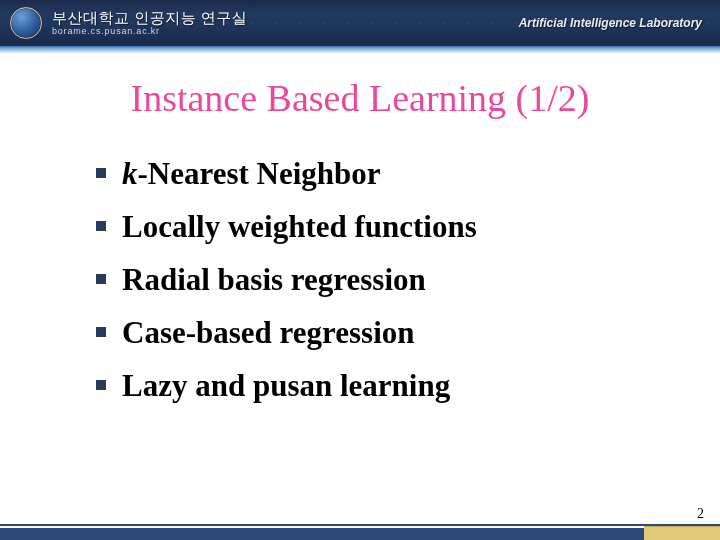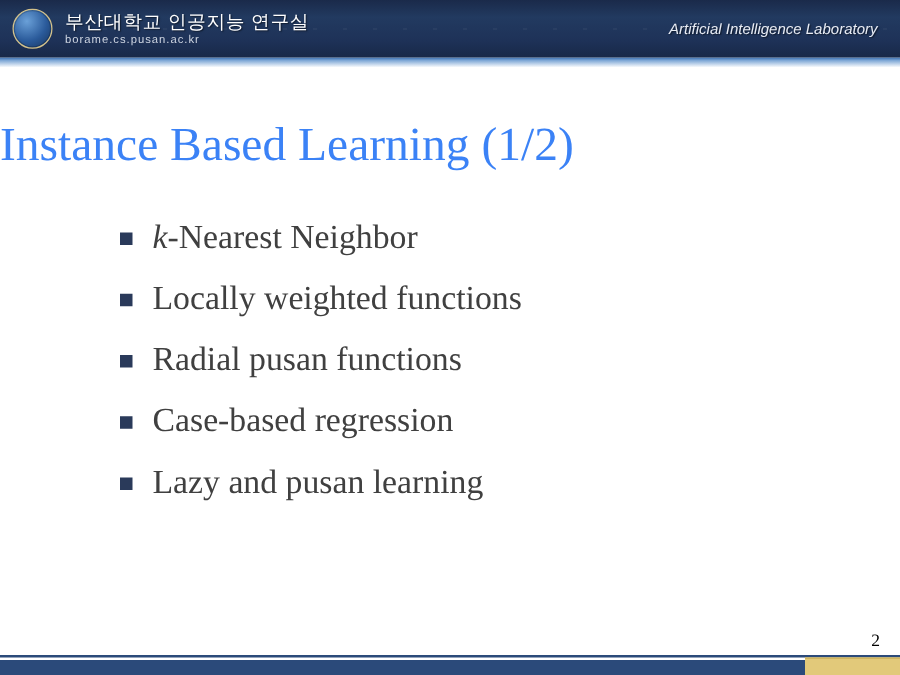--- a/index.html
+++ b/index.html
@@ -40,51 +40,52 @@
   }
   .univ-url {
     font-family: Arial, sans-serif;
     font-size: 9px; color: #cfd6e2; letter-spacing: 0.8px;
     margin-top: 1px;
   }
   .lab {
     margin-left: auto;
     font-family: Arial, sans-serif;
     font-style: italic;
-    font-weight: normal;
+    font-weight: bold;
     font-size: 12px;
     color: #e8ecf4;
     text-shadow: 1px 1px 1px rgba(0,0,0,0.5);
   }
   .header-underline {
     height: 8px;
     background: linear-gradient(to bottom, #3a6fb0 0%, #7fa8d6 30%, #ffffff 100%);
   }
 
   
   .title {
-    text-align: left;
+    text-align: center;
     font-size: 38px;
-    color: #3b82f6;
-    margin-top: 40px;
+    color: #ec4899;
+    margin-top: 22px;
     font-weight: normal;
   }
 
   
   .bullets {
     margin: 38px 0 0 96px;
     list-style: none;
   }
   .bullets li {
     position: relative;
-    font-size: 27px;
-    color: #404040;
+    font-size: 31px;
+    color: #000000;
     line-height: 1.0;
     margin-bottom: 22px;
     padding-left: 26px;
+    font-weight: bold;
   }
   .bullets li::before {
     content: "";
     position: absolute;
     left: 0; top: 10px;
     width: 10px; height: 10px;
     background: #2a3a5a;
   }
   .bullets li .italic { font-style: italic; }
 
@@ -127,21 +128,21 @@
     </div>
     <div class="lab">Artificial Intelligence Laboratory</div>
   </div>
   <div class="header-underline"></div>
 
   <h1 class="title">Instance Based Learning (1/2)</h1>
 
   <ul class="bullets">
     <li><span class="italic">k</span><span>-Nearest Neighbor</span></li>
     <li><span>Locally weighted functions</span></li>
-    <li><span>Radial pusan functions</span></li>
+    <li><span>Radial basis regression</span></li>
     <li><span>Case-based regression</span></li>
     <li><span>Lazy and pusan learning</span></li>
   </ul>
 
   <div class="footer">
     <div class="page-num">2</div>
     <div class="footer-line-thin"></div>
     <div class="footer-line-thick"></div>
     <div class="footer-gold"></div>
   </div>

